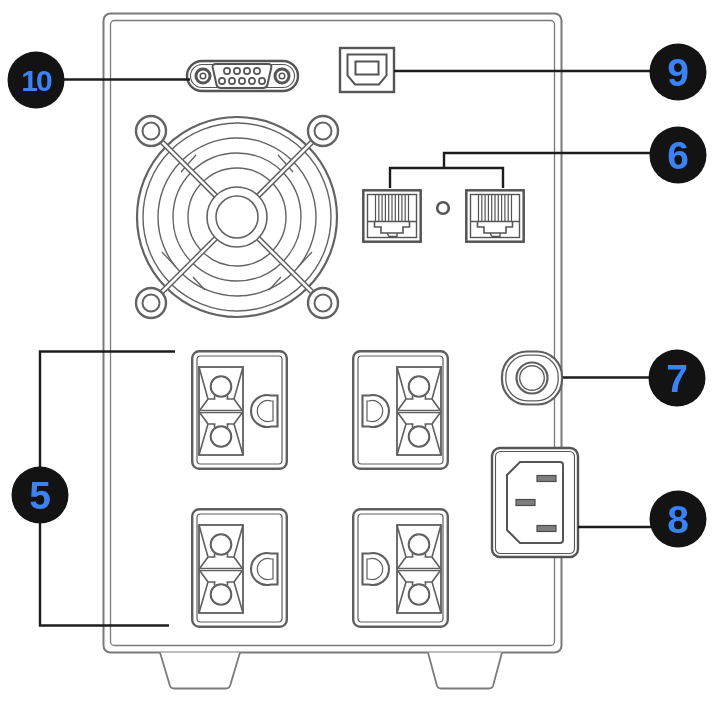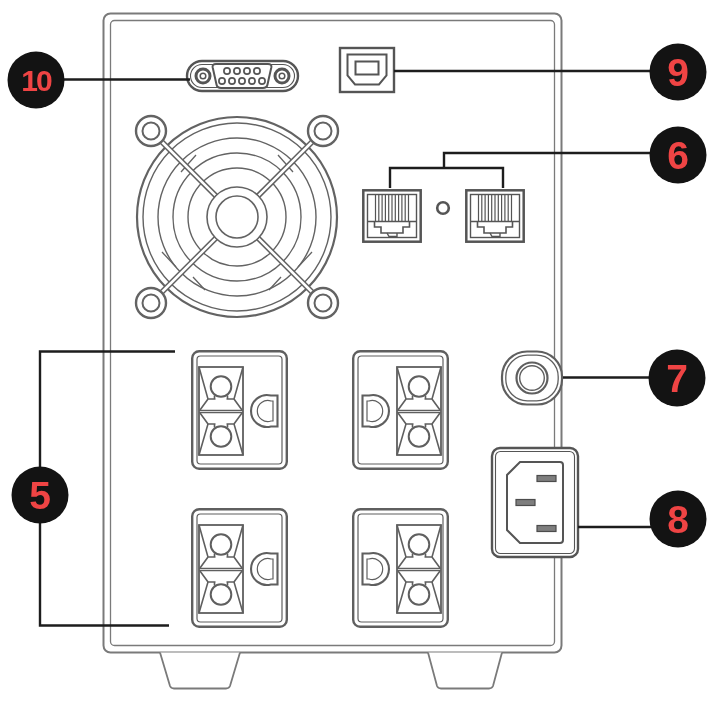--- a/index.html
+++ b/index.html
@@ -3,21 +3,21 @@
 <meta charset="utf-8">
 <style>
   html,body{margin:0;padding:0;background:#ffffff;}
   .stage{
     position:relative;width:718px;height:701px;background:#ffffff;overflow:hidden;
     font-family:"Liberation Sans",sans-serif;
   }
   .stage svg{position:absolute;left:0;top:0;}
   .callout{
     position:absolute;width:57px;height:57px;border-radius:50%;
-    background:#131313;color:#ef4444;
+    background:#131313;color:#3b82f6;
     display:flex;align-items:center;justify-content:center;
     font-weight:700;font-size:39px;line-height:1;
     transform:translate(-50%,-50%);
     user-select:none;
   }
   .callout.small{font-size:30px;letter-spacing:-2px;}
 </style>
 </head>
 <body>
 

